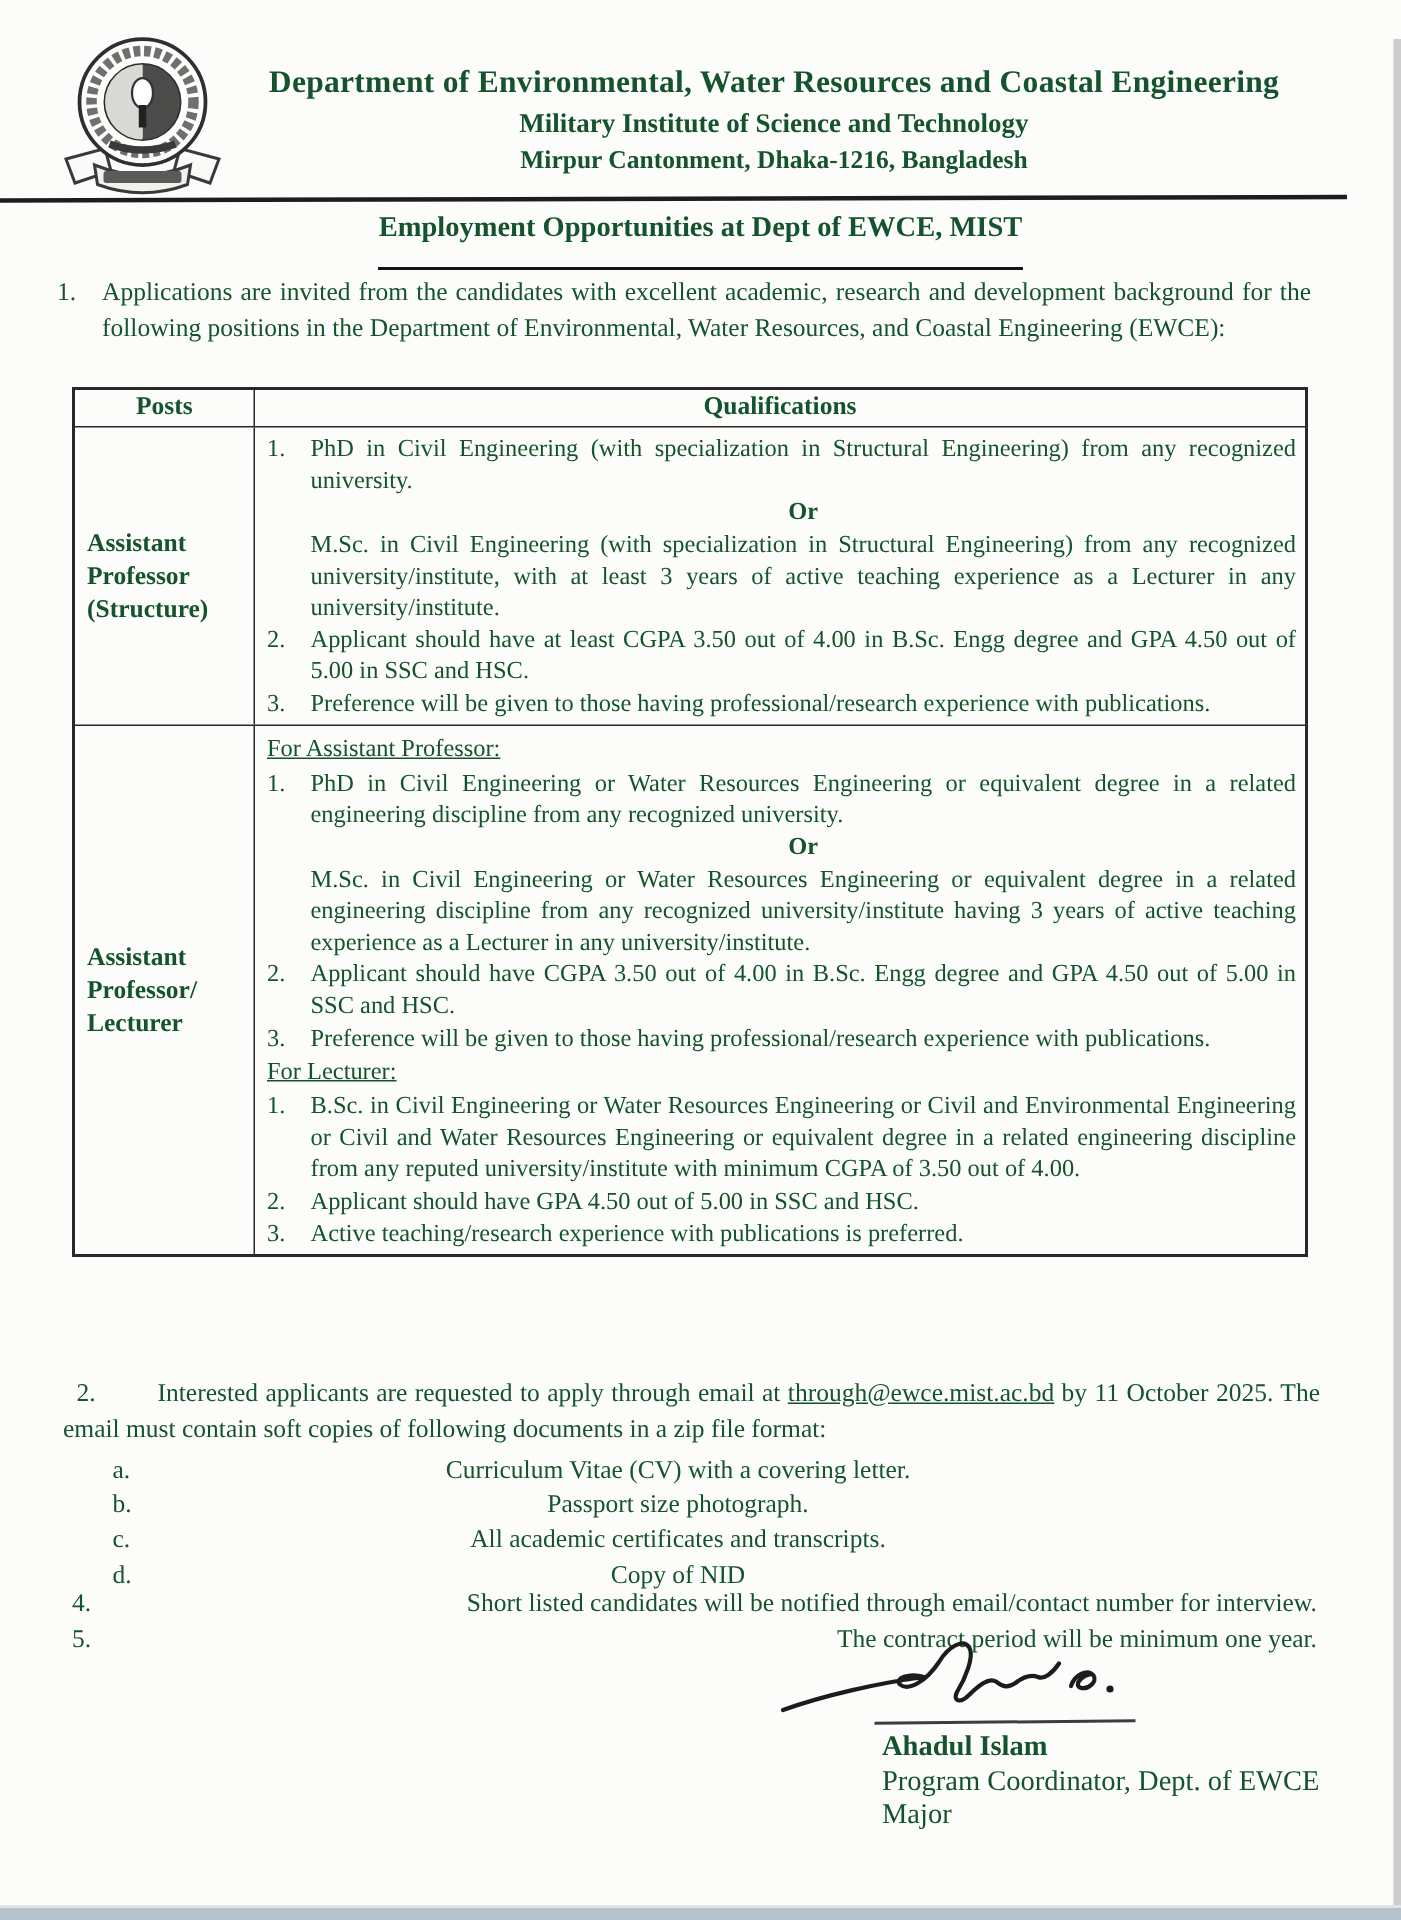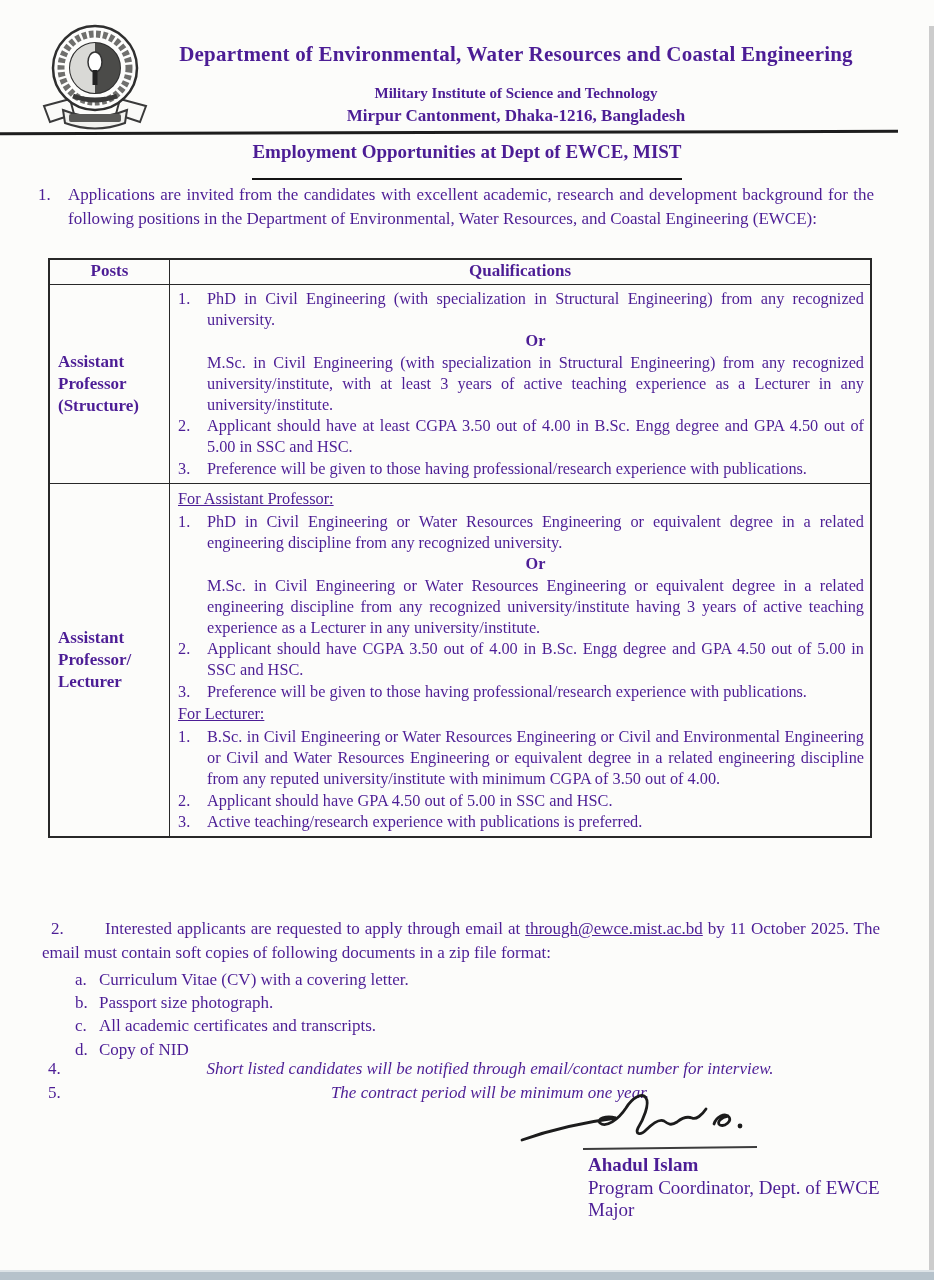--- a/index.html
+++ b/index.html
@@ -1,25 +1,25 @@
 <!DOCTYPE html>
 <html><head>
 <meta charset="utf-8">
 <style>
   html,body { margin:0; padding:0; background:#e8e8e8; }
   .page {
     position:relative; width:934px; height:1280px; margin:0 auto;
     background:#fcfcfa; overflow:hidden;
-    font-family:"Liberation Serif","DejaVu Serif",serif; color:#4c1d95;
+    font-family:"Liberation Serif","DejaVu Serif",serif; color:#14532d;
   }
   
   .logo { position:absolute; left:28px; top:20px; width:134px; height:118px; }
   .head-text { position:absolute; left:128px; top:42px; width:776px; text-align:center; }
   .dept { font-size:21px; font-weight:bold; letter-spacing:.2px; }
-  .inst { font-size:15px; font-weight:bold; margin-top:18px; }
+  .inst { font-size:18px; font-weight:bold; margin-top:5px; }
   .addr { font-size:17px; font-weight:bold; margin-top:4px; }
   .rule { position:absolute; left:0; top:131px; width:898px; height:3px; background:#1d1d1d; transform:rotate(-.15deg); }
   .doc-title { position:absolute; left:0; top:141px; width:934px; text-align:center; }
   .doc-title span { font-size:19px; font-weight:bold; border-bottom:2.5px solid #141414; padding-bottom:16px; }
 
   
   .intro { position:absolute; left:38px; top:183px; width:836px; display:grid; grid-template-columns:30px 1fr; font-size:17px; line-height:23.5px; }
   .intro .txt { text-align:justify; }
 
   
@@ -39,26 +39,26 @@
   .seg-heading { font-weight:normal; text-decoration:underline; margin:1px 0 2px; }
 
   
   .apply { position:absolute; left:42px; top:917px; width:838px; font-size:17px; line-height:24px; text-align:justify; }
   .apply .num { display:inline-block; width:63px; padding-left:9px; box-sizing:border-box; }
   .apply .email { text-decoration:underline; }
 
   
   .doc-list { position:absolute; left:75px; top:968px; width:730px; font-size:17px; line-height:23.2px; }
   .doc-list .seg-item { grid-template-columns:24px 1fr; }
-  .doc-list .seg-item .seg-txt { text-align:left; }
+  .doc-list .seg-item .seg-txt { text-align:center; }
 
   
   .notes { position:absolute; left:48px; top:1057px; width:830px; font-size:17px; line-height:23.5px; }
   .notes .seg-item { grid-template-columns:54px 1fr; }
-  .notes .seg-item .seg-txt { text-align:center;font-style:italic; }
+  .notes .seg-item .seg-txt { text-align:right; }
 
   
   .sig-svg { position:absolute; left:516px; top:1084px; }
   .sig-line { position:absolute; left:583px; top:1147px; width:174px; height:2px; background:#3c3c3c; transform:rotate(-.6deg); }
   .signoff { position:absolute; left:588px; top:1154px; font-size:19px; line-height:22.5px; }
   .signoff .name { font-weight:bold; }
 
   
   .edge-right { position:absolute; right:0; top:26px; width:5px; height:1254px; background:#cccccc; }
   .edge-bottom { position:absolute; left:0; bottom:0; width:934px; height:8px; background:#b6c2cb; }

